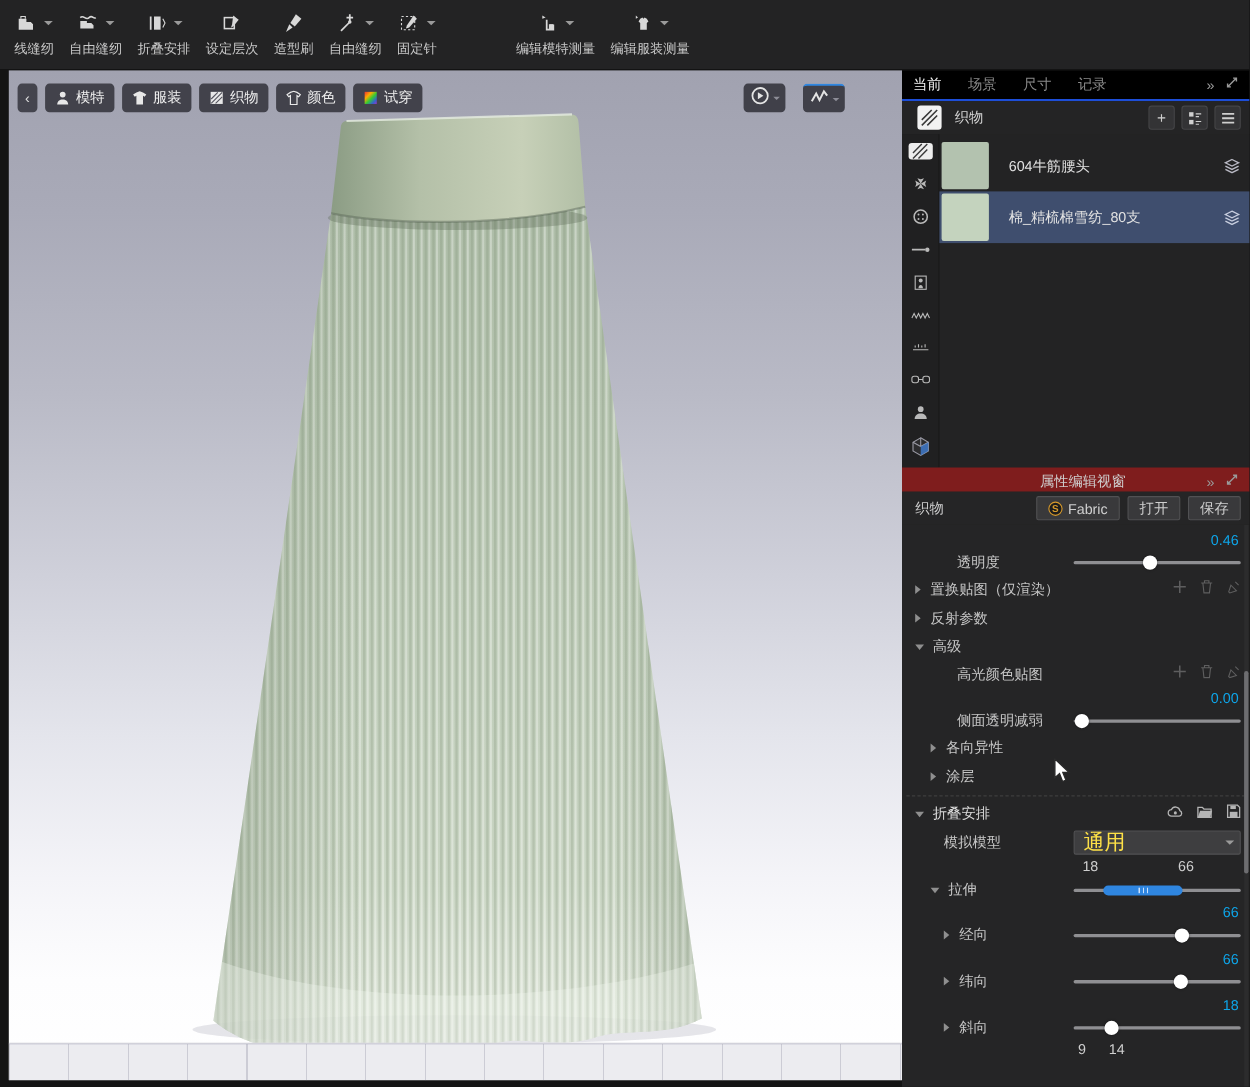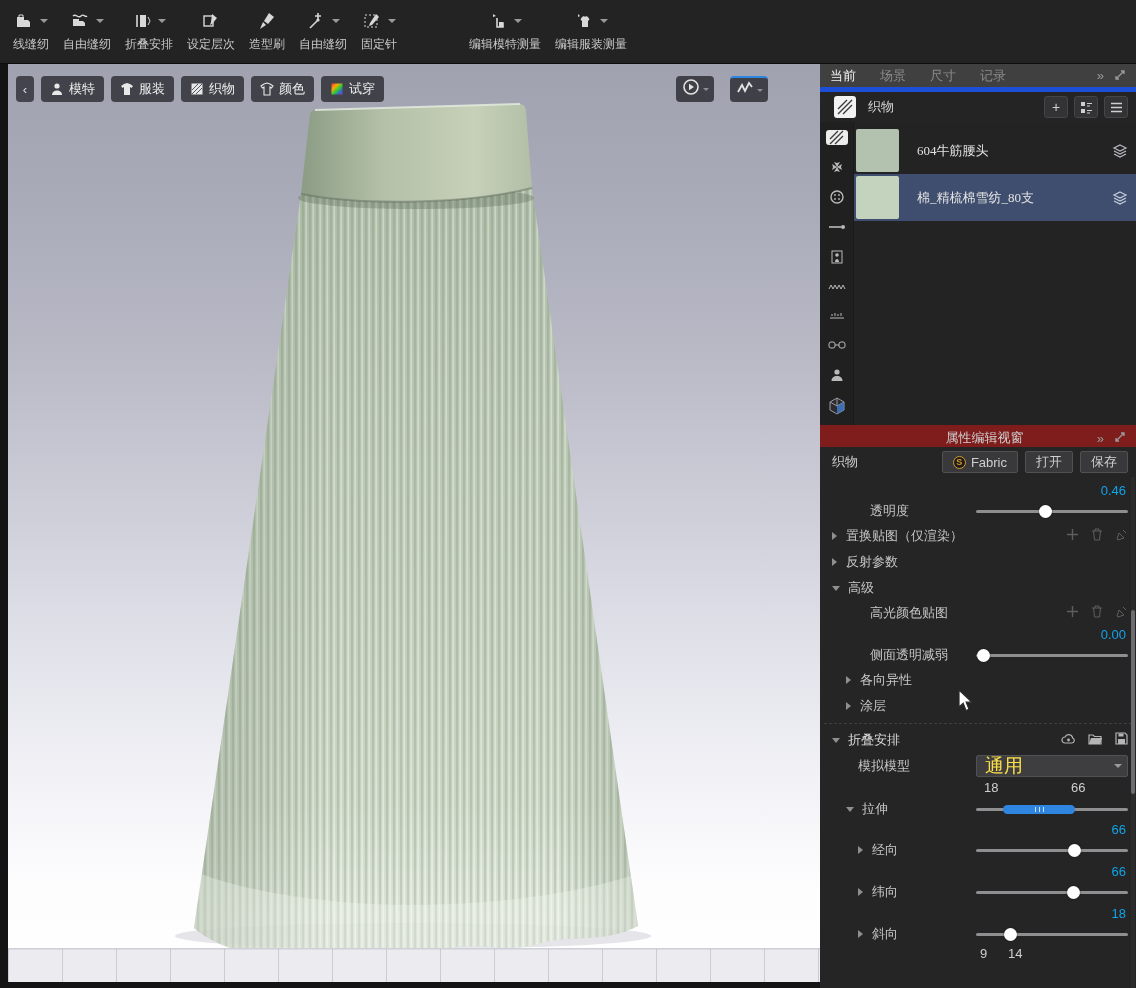--- a/index.html
+++ b/index.html
@@ -40,42 +40,42 @@
   .vp-action { width:38px; height:26px; background:rgba(50,50,58,.88); border-radius:4px;
     display:flex; align-items:center; justify-content:center; gap:3px; }
   .vp-action.active { border-top:2px solid #2f86e0; }
   .mini-caret { width:0; height:0; border-left:3px solid transparent; border-right:3px solid transparent;
     border-top:3px solid #8d8d97; }
 
   
   .right { width:316px; height:924px; background:#252526; display:flex; flex-direction:column; }
 
   .tabs { height:28px; display:flex; align-items:center; padding:0 10px; gap:24px;
-    background:#404040; border-bottom:5px solid #1d4ed8; }
+    background:#000000; border-bottom:2px solid #1d4ed8; }
   .tab { font-size:13px; color:#8a8a8a; }
   .tab.active { color:#f2f2f2; }
   .tabs-spacer { flex:1; }
   .panel-mini-icons { display:flex; gap:10px; align-items:center; }
   .chev2 { color:#9a9a9a; font-size:13px; }
 
   .fabric-header { height:30px; display:flex; align-items:center; background:#242425; padding:0 8px; }
   .fh-swatch { width:22px; height:22px; background:#f2f2f2; border-radius:3px; margin:0 12px 0 6px;
     display:flex; align-items:center; justify-content:center; }
   .fh-title { font-size:13px; color:#d5d5d5; flex:1; }
   .icon-btn { width:24px; height:22px; background:#333335; border:1px solid #454547; border-radius:3px;
     color:#cfcfcf; display:flex; align-items:center; justify-content:center; margin-left:6px; font-size:14px; }
 
   .list-area { height:303px; display:flex; background:#232324; }
   .tool-strip { width:34px; background:#202021; border-right:1px solid #1a1a1a;
     display:flex; flex-direction:column; align-items:center; padding-top:8px; gap:14px; }
   .strip-ico { width:22px; height:22px; display:flex; align-items:center; justify-content:center; }
   .strip-ico.active-bg { background:#ededed; border-radius:3px; }
   .strip-bottom { margin-top:auto; margin-bottom:10px; }
 
-  .fabric-list { flex:1; padding-top:5px;font-family:Liberation Serif, serif; }
+  .fabric-list { flex:1; padding-top:5px; }
   .fabric-item { height:47px; display:flex; align-items:center; padding:0 8px 0 2px; }
   .fabric-item.selected { background:#3f4e6e; }
   .fi-swatch { width:43px; height:43px; border-radius:2px; margin-right:18px; }
   .fi-name { flex:1; font-size:13px; color:#e2e2e2; }
   .fi-layers { color:#b9b9c4; display:flex; }
 
   
   .prop-title { height:22px; background:#7f1d1d; display:flex; align-items:flex-end; padding:0 10px; }
   .prop-title-text { flex:1; text-align:center; font-size:13px; color:#cfcfcf; padding-left:42px; }
   .fabric-row { height:30px; display:flex; align-items:center; padding:0 8px 0 12px; background:#252526; }

